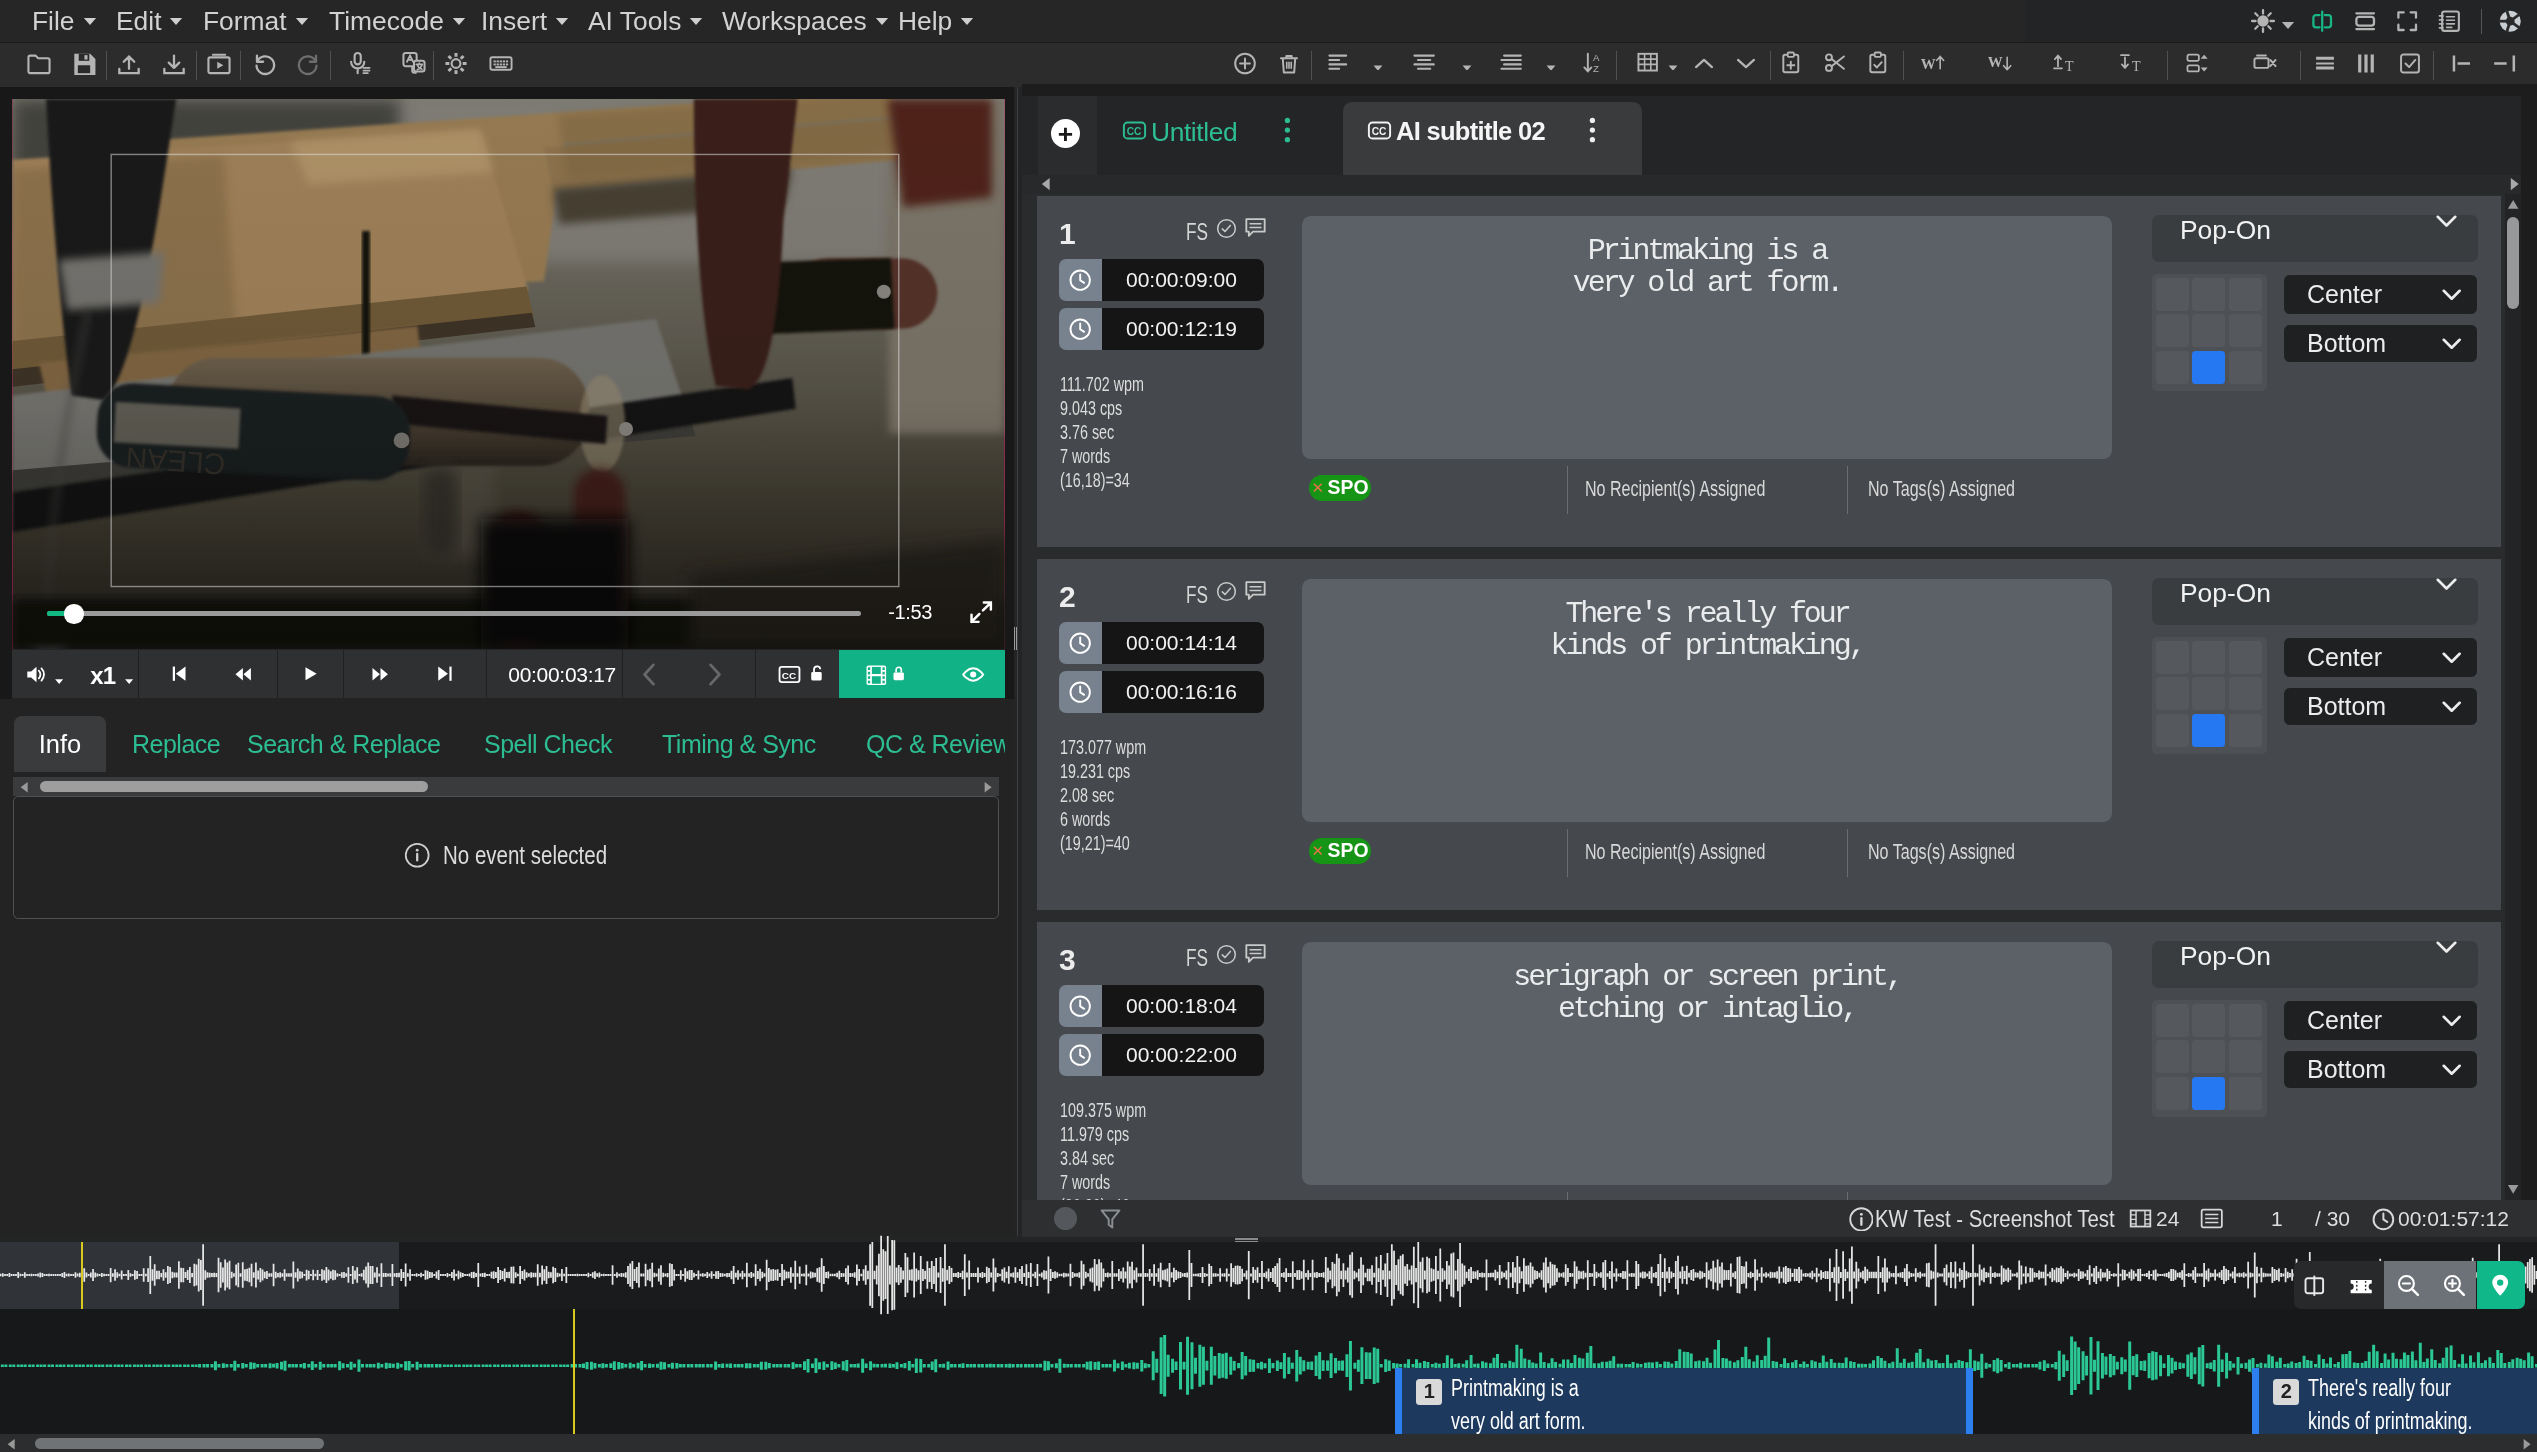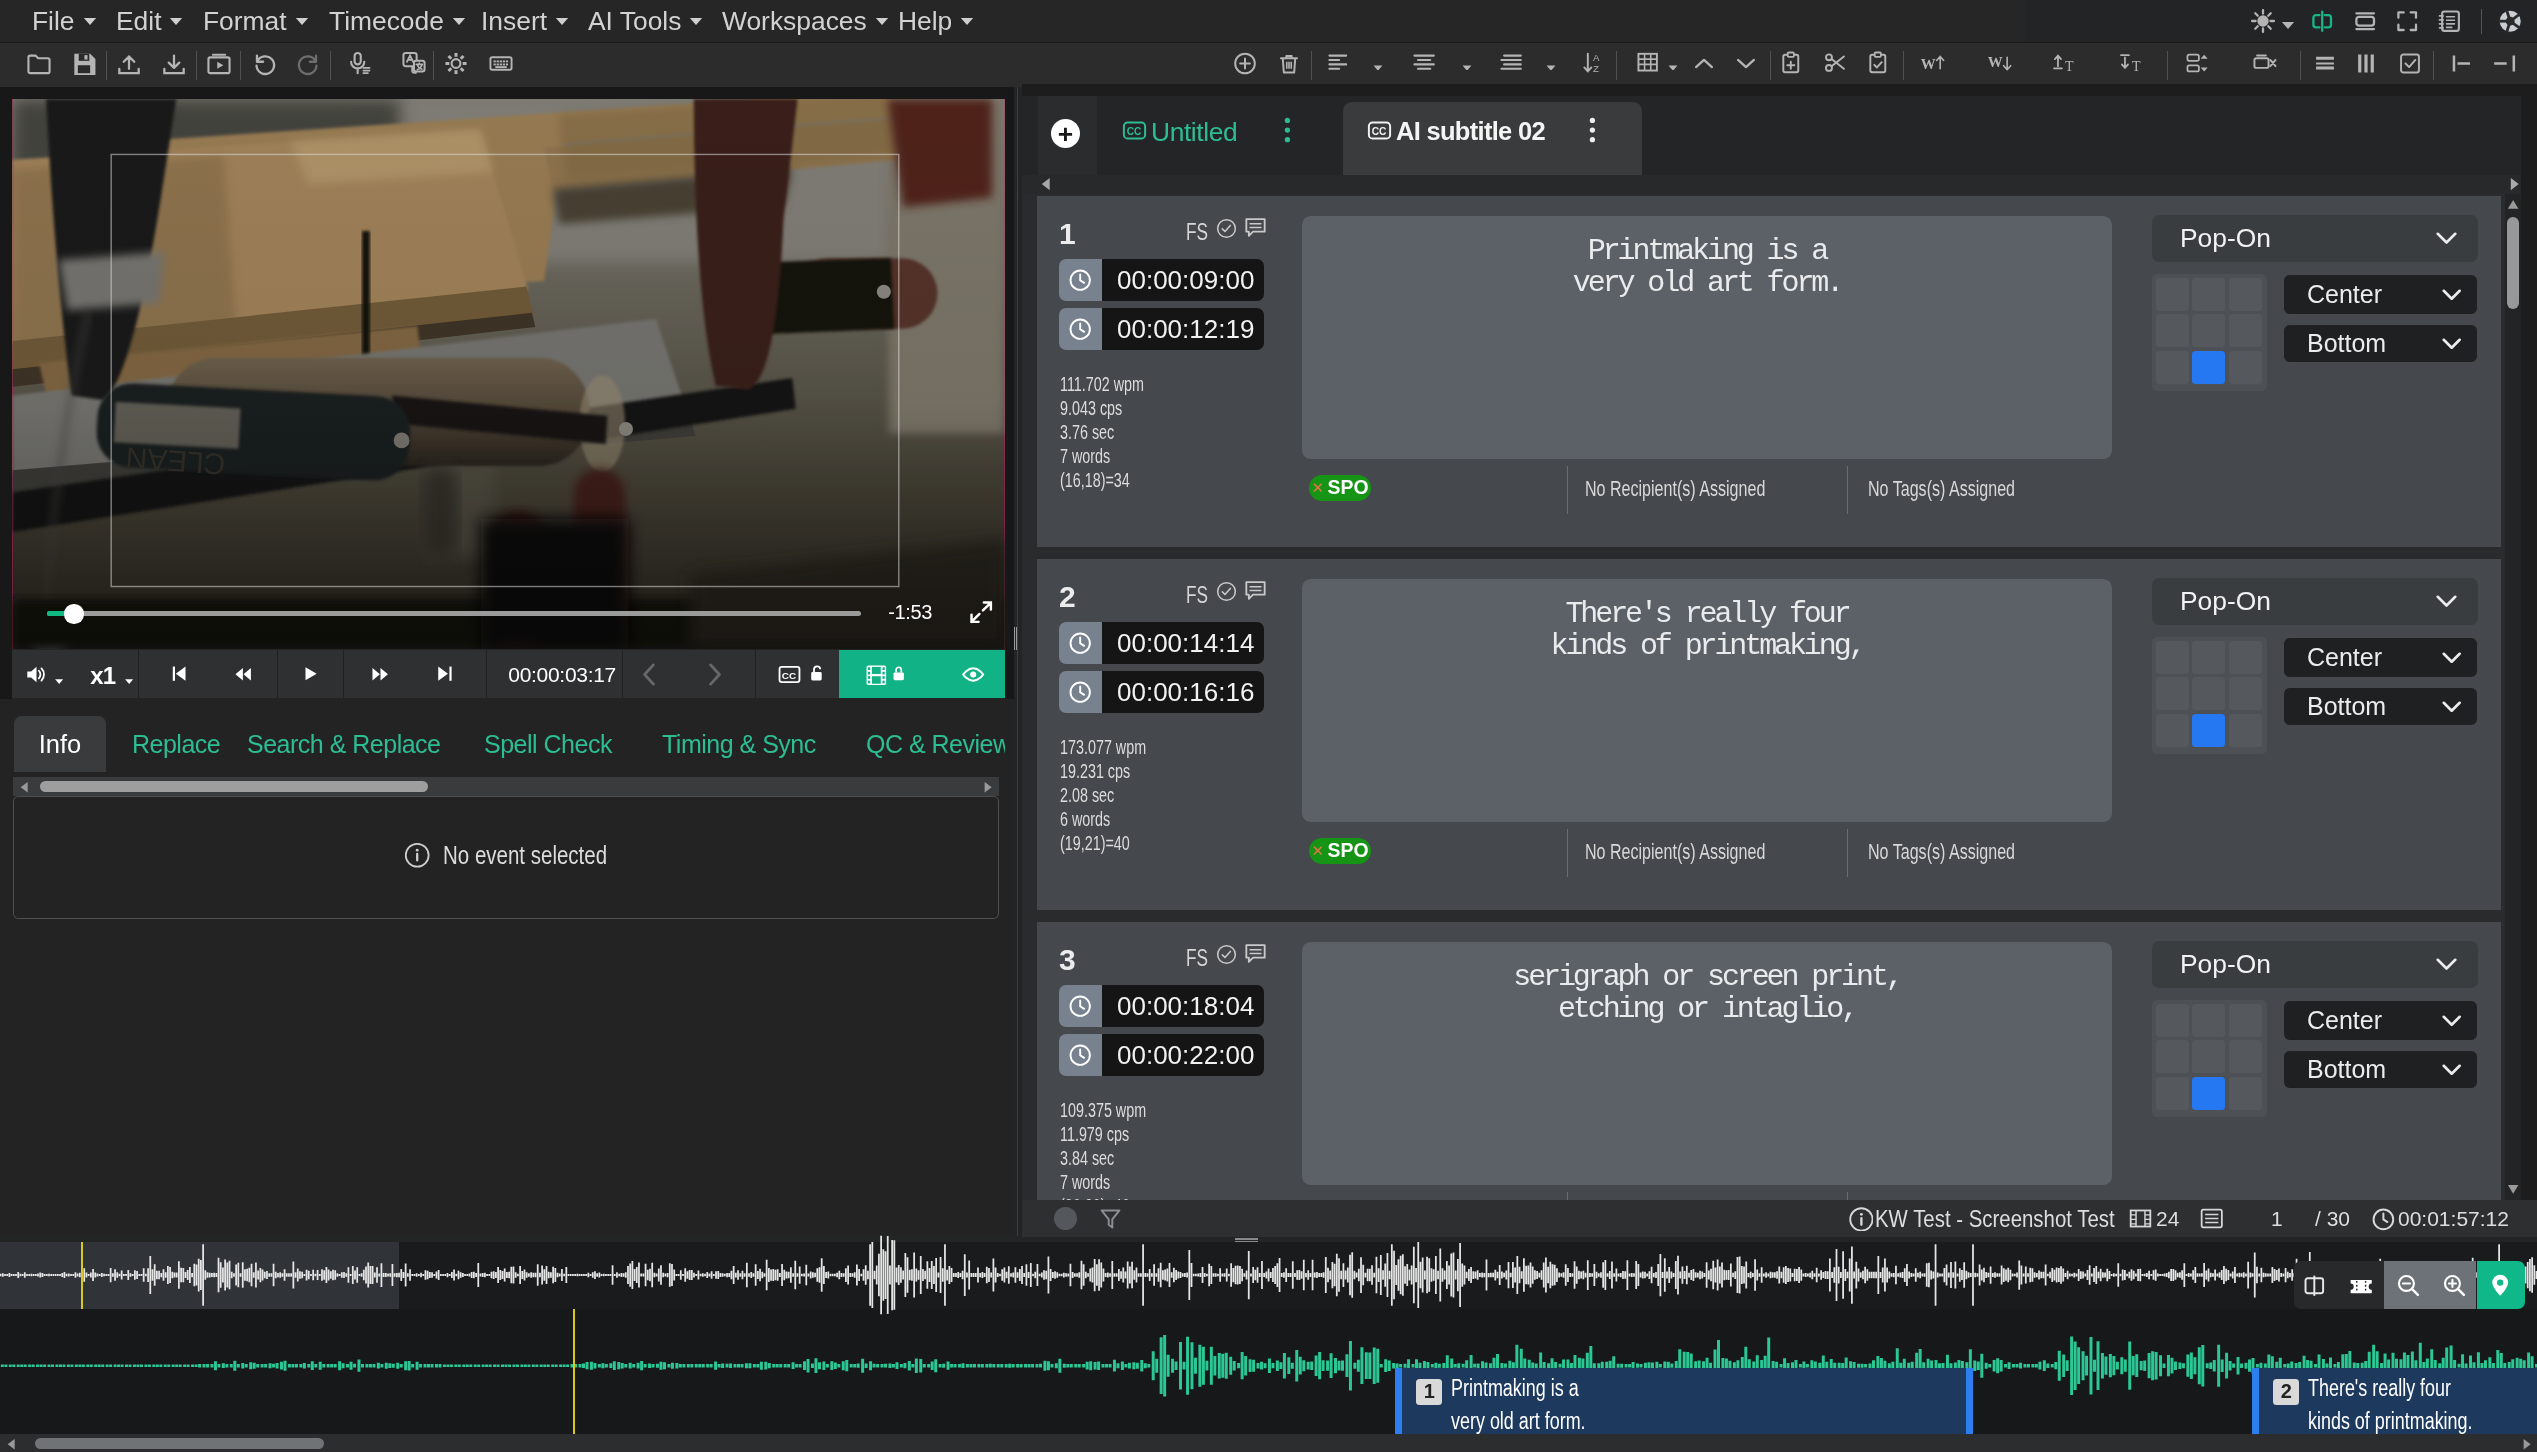--- a/index.html
+++ b/index.html
@@ -14,28 +14,28 @@
 .cdiv{position:absolute;top:0;width:0.9px;height:48px;background:#1e2021}
 #tabs{position:absolute;left:0;top:629px;width:1005px;height:57px;overflow:hidden}
 .ltab{position:absolute;top:0;height:56px;display:flex;align-items:center;color:#2dbd92;font-size:25px;white-space:nowrap;letter-spacing:-0.5px}
 #lscroll{position:absolute;left:13.2px;top:690px;width:986px;height:18.5px;background:#3a3b3c}
 #lpanel{position:absolute;left:13.2px;top:709px;width:986px;height:123px;border:0.9px solid #505050;border-radius:5.3px}
 #rpanel{position:absolute;left:1022px;top:84px;width:1516px;height:1153px;background:#2a2b2c}
 .card{position:absolute;left:15px;width:1464px;background:#45484c;overflow:hidden}
 .evnum{font-size:30px;font-weight:bold;color:#ececec}
 .tcbox{width:205px;height:42px;border-radius:7px;overflow:hidden;display:flex}
 .tcclock{width:43px;height:42px;background:#78828e;display:flex;align-items:center;justify-content:center}
-.tcval{flex:1;background:#151515;color:#f2f2f2;font-size:26px;display:flex;align-items:center;padding-left:15px}
+.tcval{flex:1;background:#151515;color:#f2f2f2;font-size:21px;display:flex;align-items:center;padding-left:24px}
 .stats{font-size:19.4px;color:#dcdcdc;line-height:24px;transform:scaleX(0.74);transform-origin:left top}
 .textbox{width:810px;height:243px;background:#5c6167;border-radius:8.8px;color:#e9ebed;font-family:"Liberation Mono",monospace;font-size:30px;letter-spacing:-3.1px;line-height:32px;text-align:center;padding-top:19.4px}
 .spo{width:62px;height:25.5px;background:#169416;border-radius:13.2px;color:#fff;font-size:19.4px;font-weight:bold;display:flex;align-items:center;justify-content:center;gap:3.5px}
 .spox{color:#e8734a;font-size:15px;font-weight:normal}
 .vdiv{width:0.9px;height:48px;background:#6b6d70}
 .asgn{font-size:22px;color:#d8d8d8;transform:scaleX(0.73);transform-origin:left top;white-space:nowrap}
-.popon{width:326px;height:47px;background:#3a3d40;border-radius:7px;color:#f2f2f2;font-size:26.4px;display:flex;align-items:center;padding:0 21px 0 28px}
+.popon{width:326px;height:47px;background:#3a3d40;border-radius:7px;color:#f2f2f2;font-size:26.4px;display:flex;align-items:flex-start;padding:0 21px 0 28px}
 .pchev{margin-left:auto;display:flex}
 .sel{width:195px;background:#1e2022;border-radius:7px;color:#ececec;font-size:25px;display:flex;align-items:center;padding:0 16px 0 23px;border:0.9px solid #47494c}
 .grid9{width:115px;height:117px;background:#4d5054;border-radius:5.3px;display:grid;grid-template-columns:33px 33px 33px;grid-template-rows:33px 33px 33px;gap:3.5px;padding:3.5px}
 .grid9 div{background:#55585c;border-radius:3.5px}
 .grid9 .bluecell{background:#2577f2}
 #statusbar{position:absolute;left:1022px;top:1200px;width:1516px;height:37px;background:#2d2f31}
 .sbtext{position:absolute;top:0;height:37px;display:flex;align-items:center;color:#dedede;font-size:21px;white-space:nowrap}
 #wavearea{position:absolute;left:0;top:1237px;width:2538px;height:197px;background:#1b1d1e}
 #botscroll{position:absolute;left:0;top:1434px;width:2538px;height:18.5px;background:#2b2d2e}
 .blkwrap{position:absolute;top:1368px;height:66px;background:#1d3a5e;border-left:7px solid #2d7ff0;border-right:7px solid #2d7ff0;overflow:hidden}

